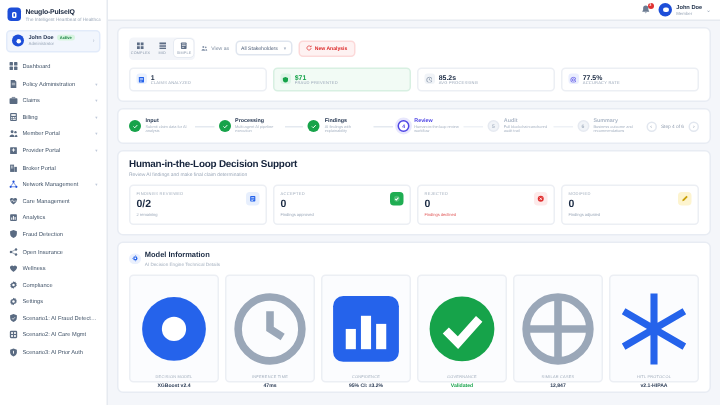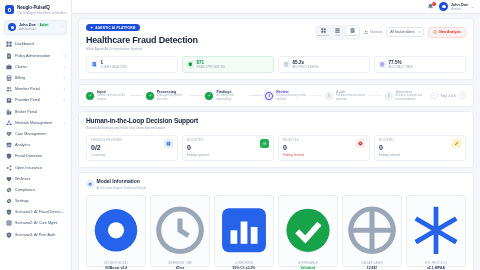--- a/index.html
+++ b/index.html
@@ -462,30 +462,20 @@
           <div class="top-role">Member</div>
         </div>
         <span class="top-caret">⌄</span>
       </div>
     </header>
 
     <div class="scroll">
 
       <section class="card hero">
         <div class="hero-top">
-          <div>
-            <div class="pill">
-              <svg class="spark" viewBox="0 0 16 16" fill="#fff">
-                  <path d="M8 0l1.8 6.2L16 8l-6.2 1.8L8 16l-1.8-6.2L0 8l6.2-1.8z"></path>
-                </svg>
-              <span>AGENTIC AI PLATFORM</span>
-            </div>
-            <h1 class="hero-title">Healthcare Fraud Detection</h1>
-            <div class="hero-sub">Multi-Agent AI Orchestration System</div>
-          </div>
 
           <div class="hero-controls">
             <div class="seg">
               <button class="seg-btn">
                 <span class="seg-ico">
                     <svg viewBox="0 0 16 16" fill="currentColor">
                       <rect x="1" y="1" width="6" height="6"></rect>
                       <rect x="9" y="1" width="6" height="6"></rect>
                       <rect x="1" y="9" width="6" height="6"></rect>
                       <rect x="9" y="9" width="6" height="6"></rect>

